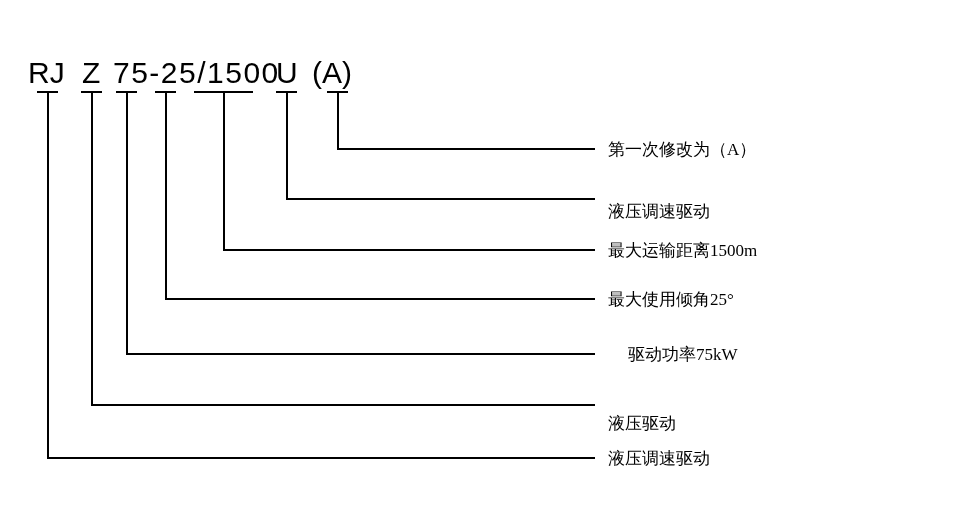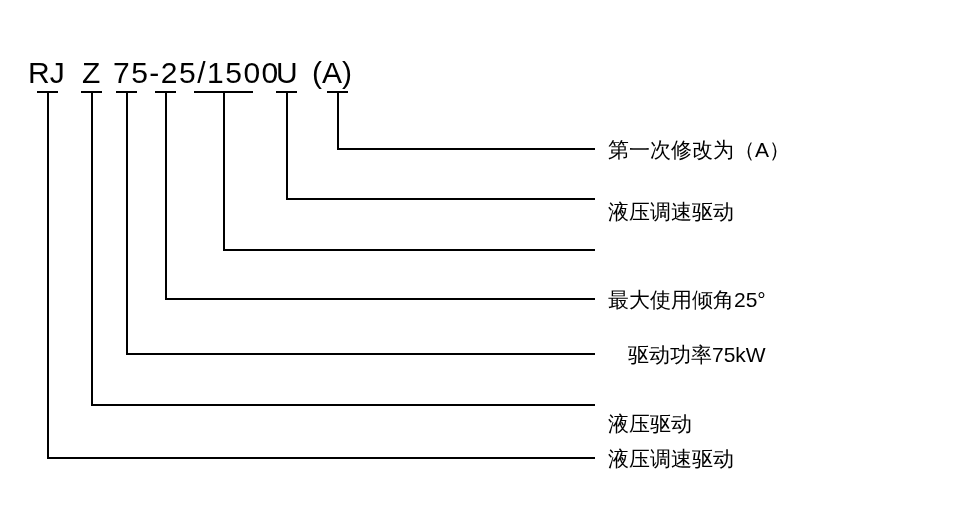--- a/index.html
+++ b/index.html
@@ -39,22 +39,22 @@
                         .v3 { left: 223px; height: 160px; }  .h3 { left: 223px; top: 249px; width: 372px; }
   .t4 { left: 155px; }  .v4 { left: 165px; height: 209px; }  .h4 { left: 165px; top: 298px; width: 430px; }
   .t5 { left: 116px; }  .v5 { left: 126px; height: 264px; }  .h5 { left: 126px; top: 353px; width: 469px; }
   .t6 { left: 81px;  }  .v6 { left: 91px;  height: 315px; }  .h6 { left: 91px;  top: 404px; width: 504px; }
   .t7 { left: 37px;  }  .v7 { left: 47px;  height: 368px; }  .h7 { left: 47px;  top: 457px; width: 548px; }
 
   
   .lbl {
     position: absolute;
     left: 608px;
-    font-family: Liberation Sans, sans-serif;
-    font-size: 21px;
+    font-family: Liberation Serif, serif;
+    font-size: 17px;
     line-height: 17px;
     color: #000000;
     white-space: nowrap;
     text-align: center;
   }
   .l1 { top: 141px; }
   .l2 { top: 191px; margin-top: 12px; }
   .l3 { top: 242px; }
   .l4 { top: 291px; }
   .l5 { top: 346px; margin-left: 20px; }
@@ -78,20 +78,21 @@
   <div class="lbl l1">第一次修改为（A）</div>
 
   <div class="ln tick t2"></div>
   <div class="ln vline v2"></div>
   <div class="ln hline h2"></div>
   <div class="lbl l2">液压调速驱动</div>
 
   <div class="ln tick t3"></div>
   <div class="ln vline v3"></div>
   <div class="ln hline h3"></div>
+  <div class="lbl l3">最大运输距离1500m</div>
 
   <div class="ln tick t4"></div>
   <div class="ln vline v4"></div>
   <div class="ln hline h4"></div>
   <div class="lbl l4">最大使用倾角25°</div>
 
   <div class="ln tick t5"></div>
   <div class="ln vline v5"></div>
   <div class="ln hline h5"></div>
   <div class="lbl l5">驱动功率75kW</div>

